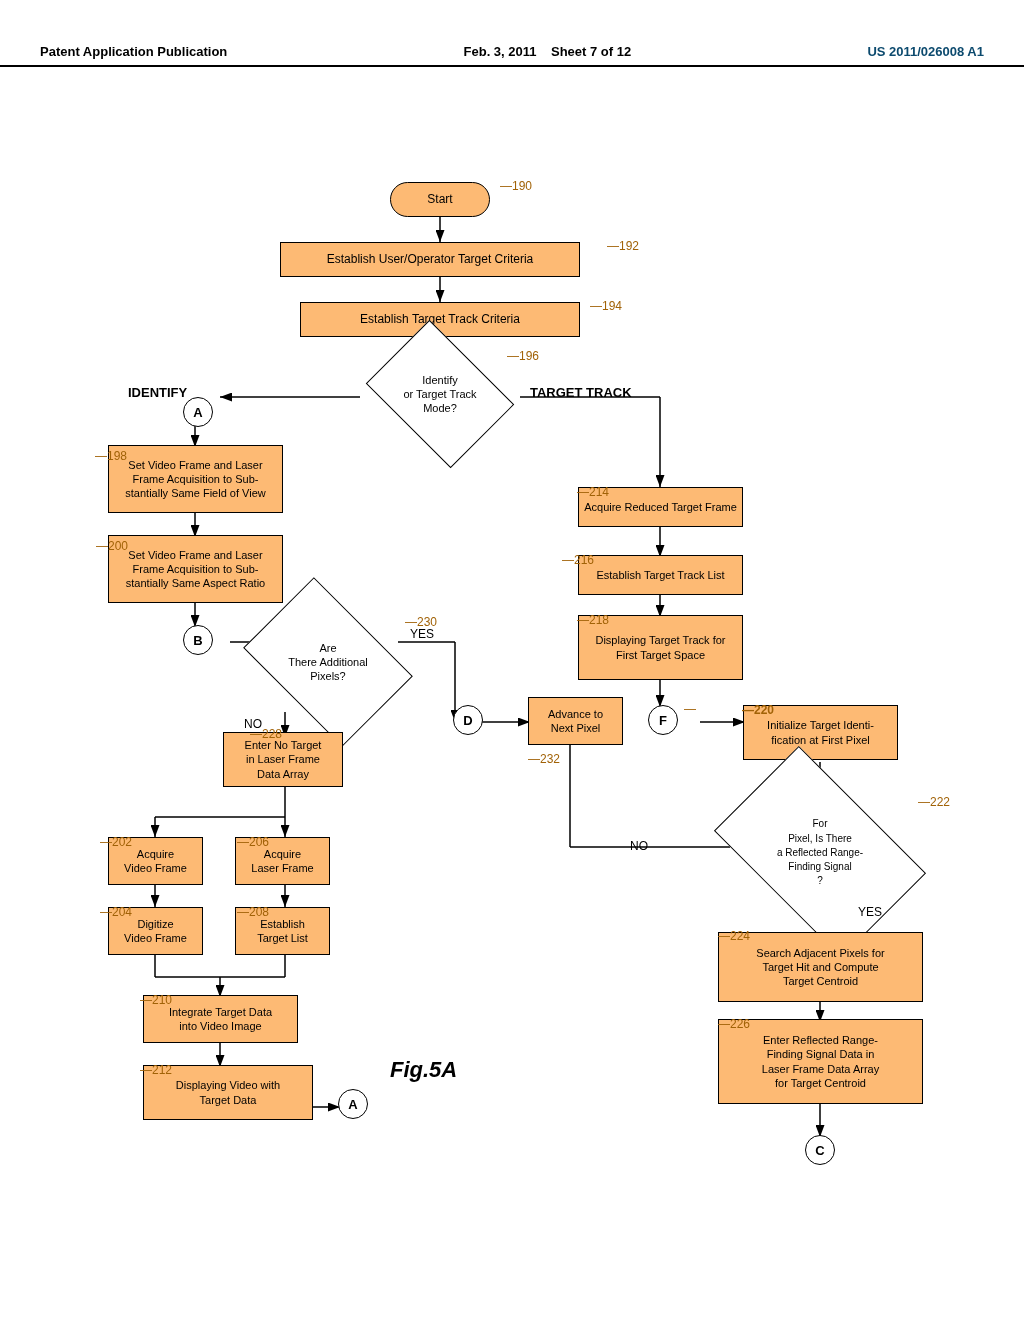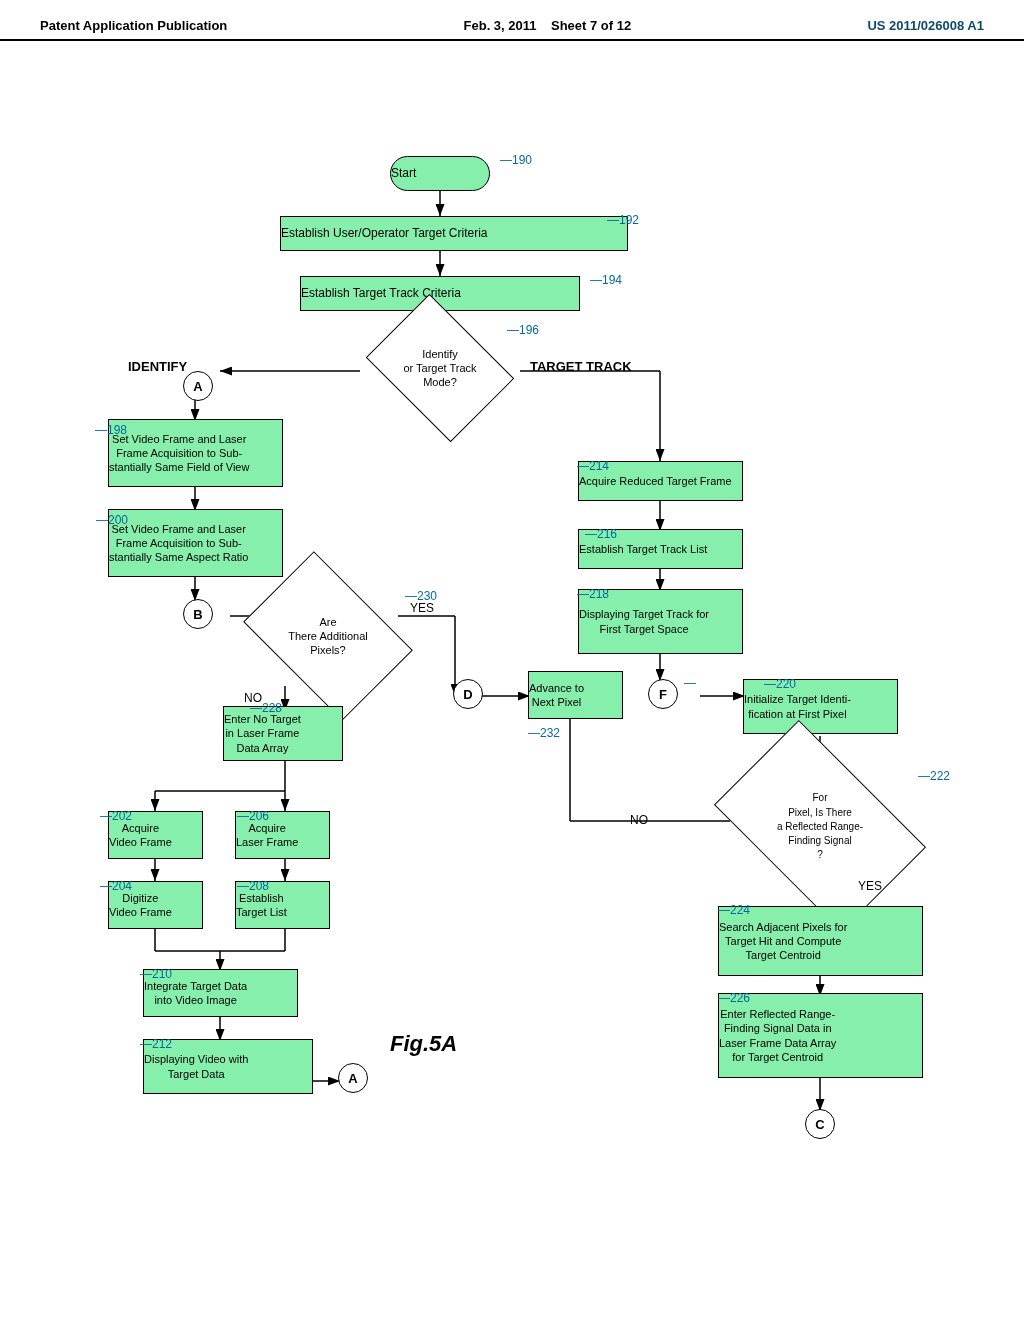--- a/index.html
+++ b/index.html
@@ -12,20 +12,21 @@
       overflow: hidden;
     }
 
     .header {
       display: flex;
       justify-content: space-between;
       align-items: flex-end;
       padding: 18px 40px 0 40px;
       border-bottom: 2px solid #000;
       padding-bottom: 6px;
+      margin-top: 26px;
     }
 
     .header-left {
       font-size: 13px;
       font-weight: bold;
       color: #000;
     }
 
     .header-center {
       font-size: 13px;
@@ -43,23 +44,24 @@
     .diagram-area {
       position: relative;
       width: 100%;
       height: 1260px;
     }
 
     
     .fc-box {
       position: absolute;
       border: 1.5px solid #000;
-      background: #86efac;
+      background: #fdba74;
       display: flex;
       align-items: center;
+      justify-content: center;
       text-align: center;
       font-size: 12px;
       line-height: 1.3;
     }
 
     .fc-rounded {
       border-radius: 20px;
     }
 
     .fc-diamond {
@@ -96,21 +98,21 @@
       display: flex;
       align-items: center;
       justify-content: center;
       font-size: 13px;
       font-weight: bold;
     }
 
     .label-ref {
       position: absolute;
       font-size: 12px;
-      color: #0369a1;
+      color: #a16207;
     }
 
     .fig-label {
       position: absolute;
       font-size: 22px;
       font-style: italic;
       font-weight: bold;
       color: #000;
     }
 
@@ -209,21 +211,21 @@
     <line x1="455" y1="575" x2="455" y2="655" stroke="#000" stroke-width="1.5" marker-end="url(#arrowhead)"></line>
   </svg>
 
   <div class="fc-box fc-rounded" style="left:390px; top:115px; width:100px; height:35px;">
     <span>Start</span>
   </div>
   <span class="label-ref" style="left:500px; top:112px;">
     <span>—190</span>
   </span>
 
-  <div class="fc-box" style="left:280px; top:175px; width:348px; height:35px;">
+  <div class="fc-box" style="left:280px; top:175px; width:300px; height:35px;">
     <span>Establish User/Operator Target Criteria</span>
   </div>
   <span class="label-ref" style="left:607px; top:172px;">—192</span>
 
   <div class="fc-box" style="left:300px; top:235px; width:280px; height:35px;">
     <span>Establish Target Track Criteria</span>
   </div>
   <span class="label-ref" style="left:590px; top:232px;">—194</span>
 
   <div class="fc-diamond" style="left:380px; top:282px; width:120px; height:90px;">
@@ -336,37 +338,37 @@
   </div>
 
   <div class="fc-box" style="left:578px; top:420px; width:165px; height:40px;">
     <span style="white-space:pre-line;font-size:11px;">Acquire Reduced Target Frame</span>
   </div>
   <span class="label-ref" style="left:577px; top:418px;">—214</span>
 
   <div class="fc-box" style="left:578px; top:488px; width:165px; height:40px;">
     <span style="white-space:pre-line;font-size:11px;">Establish Target Track List</span>
   </div>
-  <span class="label-ref" style="left:585px; top:486px;">—216</span>
+  <span class="label-ref" style="left:562px; top:486px;">—216</span>
 
   <div class="fc-box" style="left:578px; top:548px; width:165px; height:65px;">
     <span style="white-space:pre-line;font-size:11px;">Displaying Target Track for
 First Target Space</span>
   </div>
   <span class="label-ref" style="left:577px; top:546px;">—218</span>
 
   <div class="fc-circle" style="left:648px; top:638px; width:30px; height:30px;">
     <span>F</span>
   </div>
 
   <div class="fc-box" style="left:743px; top:638px; width:155px; height:55px;">
     <span style="white-space:pre-line;font-size:11px;">Initialize Target Identi-
 fication at First Pixel</span>
   </div>
-  <span class="label-ref" style="left:764px; top:636px;">—220</span>
+  <span class="label-ref" style="left:742px; top:636px;font-weight:bold;">—220</span>
 
   <div class="fc-diamond" style="left:730px; top:725px; width:180px; height:120px;">
     <div class="fc-diamond-inner"></div>
     <div class="fc-diamond-text">
       <span style="white-space:pre-line;font-size:10px;">For
 Pixel, Is There
 a Reflected Range-
 Finding Signal
 ?</span>
     </div>

